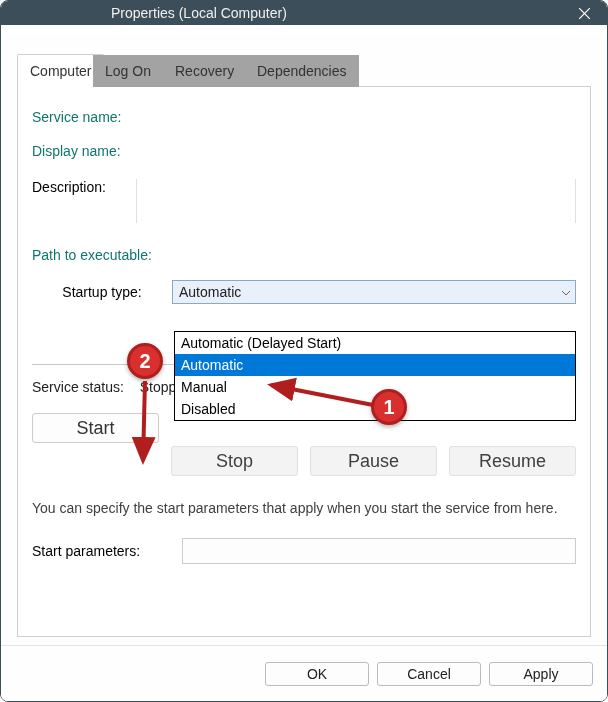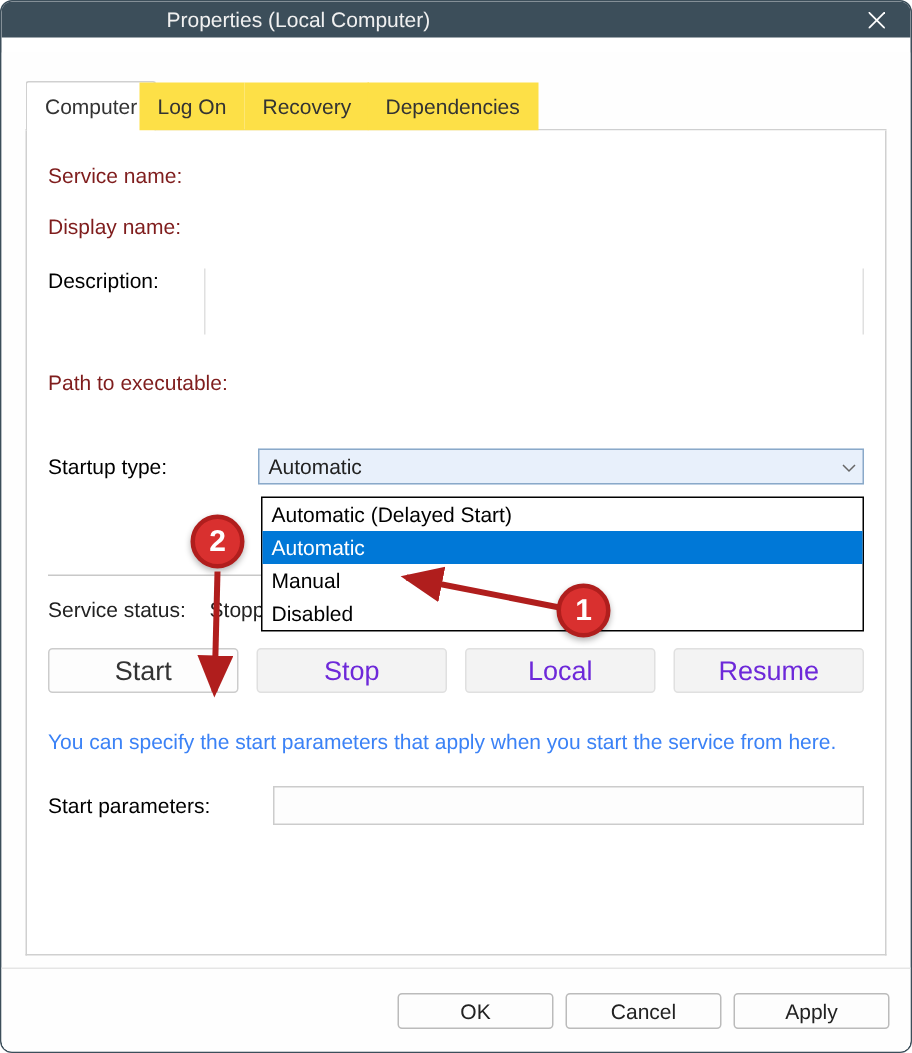--- a/index.html
+++ b/index.html
@@ -45,21 +45,21 @@
     top: 20px; left: 16px; right: 16px;
     height: 32px;
     border-bottom: 1px solid #d0d0d0;
   }
   .tab {
     position: absolute;
     top: 0; height: 32px;
     padding: 0 12px;
     display: inline-flex; align-items: center;
     font-size: 14px; color: #333;
-    background: #fde047;
+    background: #a3a3a3;
   }
   .tab.active {
     border: 1px solid #d0d0d0;
     border-bottom: 1px solid #fff;
     background: #fff;
     border-top-left-radius: 2px;
     border-top-right-radius: 2px;
     top: -1px; height: 34px;
   }
   .tab.t1 { left: 0; }
@@ -68,33 +68,34 @@
   .tab.t4 { left: 228px; }
 
   .page {
     position: absolute;
     top: 52px; left: 16px; right: 16px; bottom: 64px;
     border: 1px solid #d0d0d0;
     border-top: none;
     background: #fff;
     padding: 22px 14px 14px 14px;
   }
-  .row { margin-bottom: 12px; font-size: 14px; color: #7f1d1d; }
+  .row { margin-bottom: 12px; font-size: 14px; color: #0f766e; }
   .lbl { display: inline-block; }
   .desc-row { display: flex; align-items: flex-start; gap: 30px; margin-top: 20px; margin-bottom: 20px; }
   .desc-box {
     flex: 1; height: 44px;
     border-left: 1px solid #e0e0e0;
     border-right: 1px solid #e0e0e0;
     background: #fff;
   }
   .startup-row {
     display: flex; align-items: center;
-    margin-top: 36px; margin-bottom: 6px;
+    margin-top: 17px; margin-bottom: 6px;
     position: relative;
+    text-align: center;
   }
   .startup-row .lbl { width: 140px; }
   .combo {
     flex: 1; height: 24px;
     border: 1px solid #8aa9c9;
     background: #e8f0fb;
     position: relative;
     display: flex; align-items: center;
     padding: 0 6px;
     font-size: 14px;
@@ -135,24 +136,25 @@
     flex: 1; height: 30px;
     border: 1px solid #ccc;
     border-radius: 3px;
     background: #fdfdfd;
     font-size: 18px;
     color: #333;
     display: flex; align-items: center; justify-content: center;
   }
   .svc-btn[disabled] {
     background: #f3f3f3;
-    color: #6d28d9;
+    color: #404040;
     border-color: #e0e0e0;
-  }
-  .hint { margin-top: 22px; font-size: 14px; color: #3b82f6; line-height: 20px; }
+    margin-top: 33px;
+  }
+  .hint { margin-top: 22px; font-size: 14px; color: #404040; line-height: 20px; }
   .param-row {
     display: flex; align-items: center; gap: 42px;
     margin-top: 20px;
   }
   .param-input {
     flex: 1; height: 26px;
     border: 1px solid #ccc;
     background: #fdfdfd;
     padding: 0 6px;
     font-size: 14px;
@@ -265,21 +267,21 @@
       </div>
 
       <div class="btn-row">
         <button class="svc-btn">
             <span>Start</span>
           </button>
         <button class="svc-btn" disabled="">
             <span>Stop</span>
           </button>
         <button class="svc-btn" disabled="">
-            <span>Local</span>
+            <span>Pause</span>
           </button>
         <button class="svc-btn" disabled="">
             <span>Resume</span>
           </button>
       </div>
 
       <div class="hint">You can specify the start parameters that apply when you start the service from here.</div>
 
       <div class="param-row">
         <span class="lbl">Start parameters:</span>

